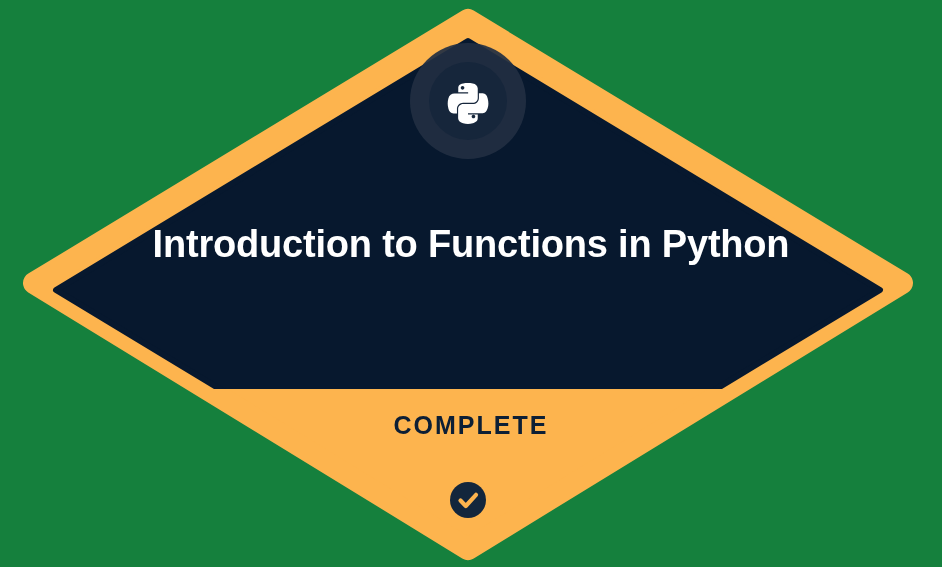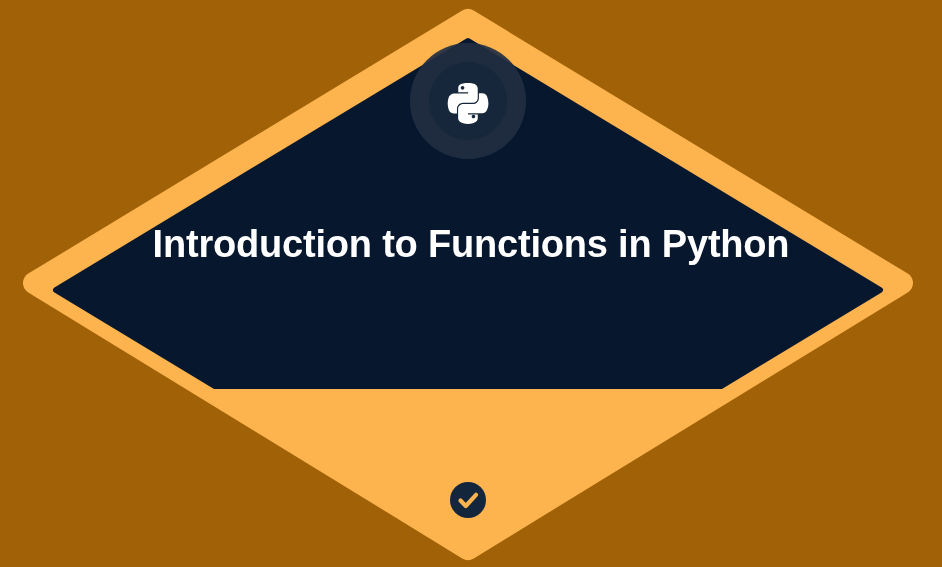--- a/index.html
+++ b/index.html
@@ -11,21 +11,21 @@
     width: 942px;
     height: 567px;
     overflow: hidden;
     font-family: "Liberation Sans", sans-serif;
   }
 
   #badge-stage {
     position: relative;
     width: 942px;
     height: 567px;
-    background: #a16207;
+    background: #15803d;
   }
 
   #badge-svg {
     position: absolute;
     top: 0;
     left: 0;
     width: 942px;
     height: 567px;
     display: block;
   }
@@ -110,15 +110,16 @@
 
     <g>
       <circle cx="468" cy="500" r="18" fill="#13263c"></circle>
       <path d="M460.5 500.5 L465.8 506 L476 494.8" fill="none" stroke="#fdb44e" stroke-width="4.2" stroke-linecap="round" stroke-linejoin="round"></path>
     </g>
   </svg>
 
   <div class="overlay" id="course-title">Introduction to Functions in Python</div>
 
   <div class="overlay" id="status-text">
+    <span class="status-line">COMPLETE</span>
   </div>
 
 </div>
 
 </body></html>

